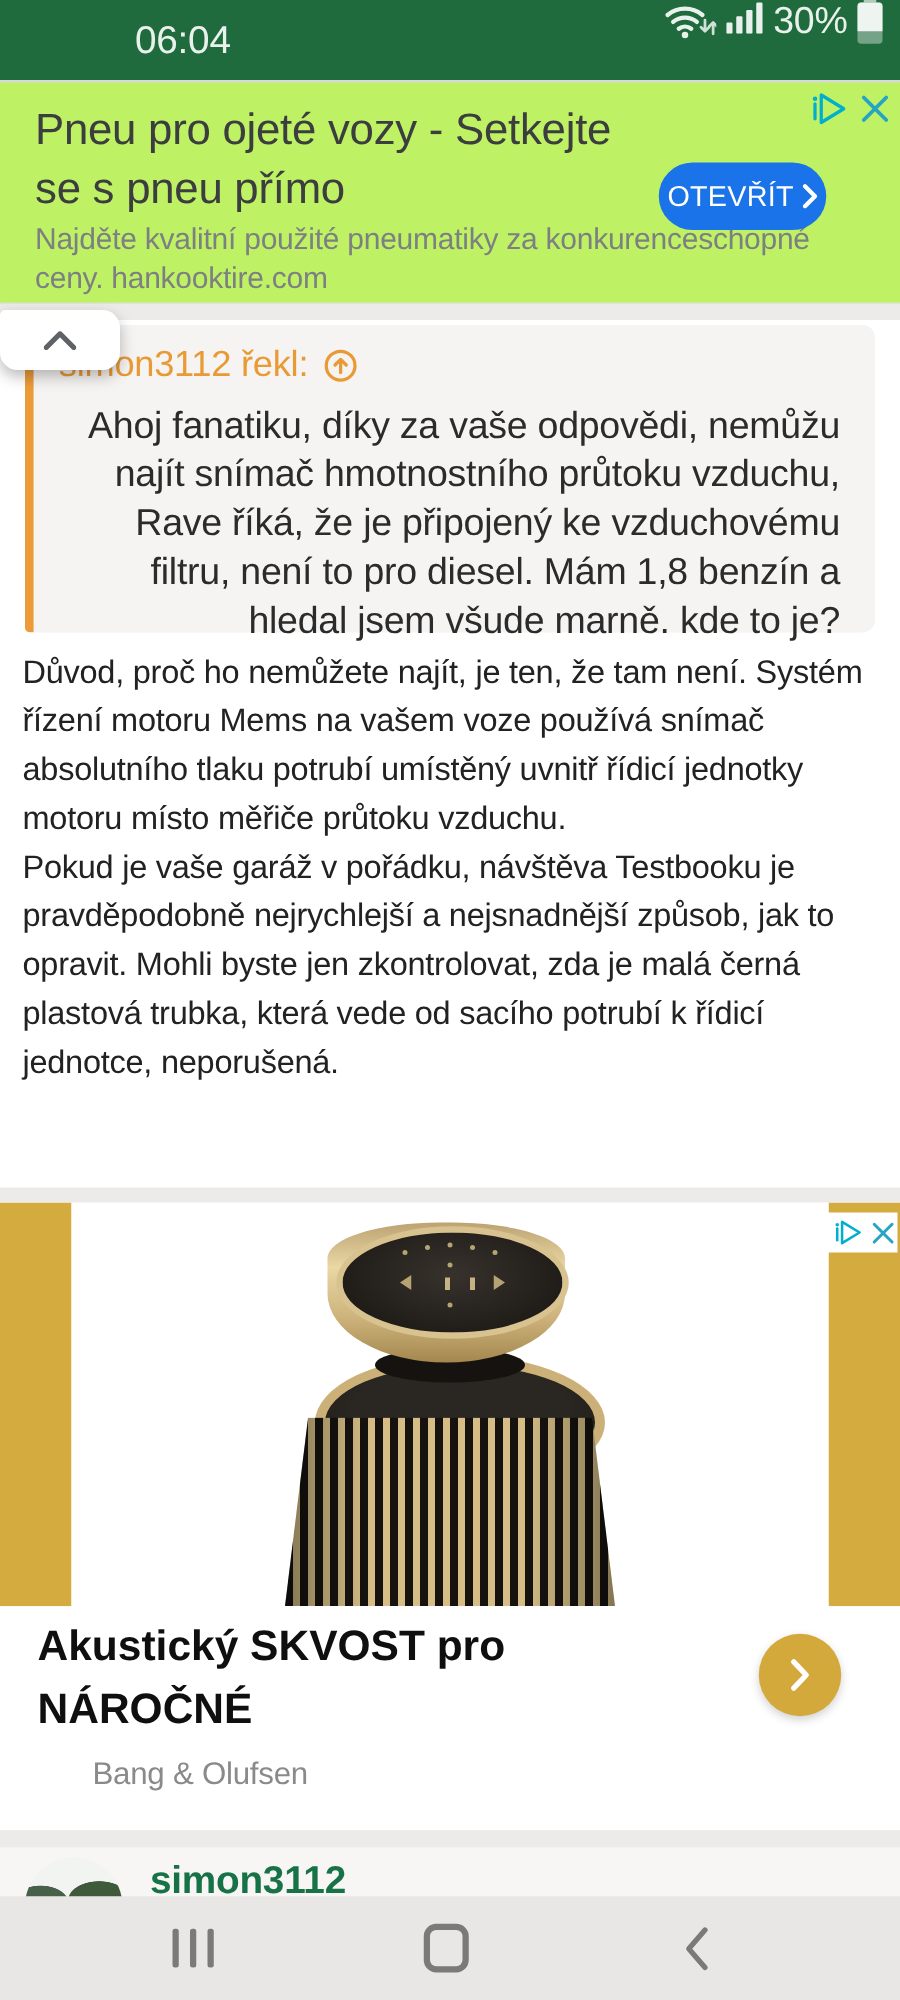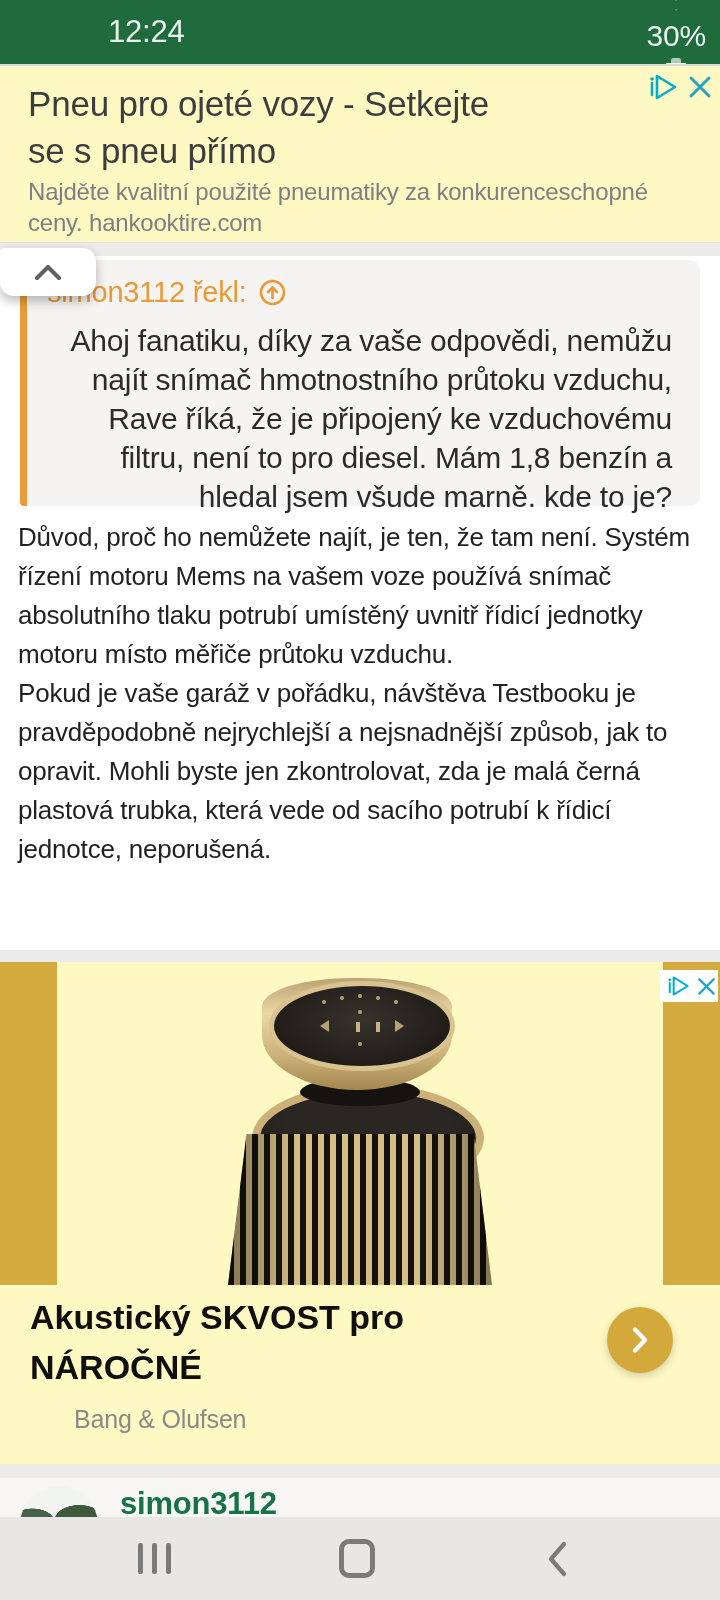--- a/index.html
+++ b/index.html
@@ -2,28 +2,28 @@
 <html><head>
 <meta charset="utf-8">
 <style>
   html,body{margin:0;padding:0;background:#555;}
   .screen{position:relative;width:720px;height:1600px;margin:0 auto;background:#edebe9;
     font-family:"Liberation Sans","DejaVu Sans",sans-serif;overflow:hidden;letter-spacing:-0.2px;}
 
   
   .status-bar{position:absolute;top:0;left:0;width:720px;height:64px;background:#1f6b3e;z-index:6;}
   .status-time{position:absolute;left:108px;top:14px;font-size:31px;color:#e9f1ec;}
-  .status-right{position:absolute;right:14px;top:0;height:64px;display:flex;align-items:center;gap:8px;flex-direction:column;}
+  .status-right{position:absolute;right:14px;top:0;height:64px;display:flex;align-items:flex-start;gap:8px;}
   .batt-pct{font-size:30px;color:#e9f1ec;}
   .battery{position:relative;width:20px;height:33px;background:rgba(255,255,255,0.38);border-radius:3px;margin-top:2px;}
   .battery::before{content:"";position:absolute;top:-5px;left:5px;width:10px;height:5px;background:rgba(255,255,255,0.65);border-radius:2px 2px 0 0;}
   .battery::after{content:"";position:absolute;top:0;left:0;width:20px;height:70%;background:#eef4f0;border-radius:3px 3px 0 0;}
 
   
-  .top-ad{position:absolute;top:64px;left:0;width:720px;height:176px;background:#fef9c3;border-top:2px solid #d8d8d8;border-bottom:1px solid #e2e2e2;z-index:1;}
+  .top-ad{position:absolute;top:64px;left:0;width:720px;height:176px;background:#bef264;border-top:2px solid #d8d8d8;border-bottom:1px solid #e2e2e2;z-index:1;}
   .top-ad-headline{position:absolute;left:28px;top:14px;width:480px;font-size:35px;line-height:47px;color:#3b3d3f;}
   .top-ad-desc{position:absolute;left:28px;top:110px;width:648px;font-size:24px;line-height:31px;color:#7d7f82;}
   .cta-btn{position:absolute;left:527px;top:64px;width:134px;height:54px;border-radius:27px;background:#1a73e8;
     display:flex;align-items:center;justify-content:center;gap:7px;cursor:pointer;}
   .cta-btn span{color:#ffffff;font-size:23px;letter-spacing:0.2px;}
   .adchoices{position:absolute;display:flex;align-items:center;gap:10px;}
   .top-ad .adchoices{right:8px;top:6px;}
 
   
   .collapse-tab{position:absolute;left:0;top:248px;width:96px;height:48px;background:#ffffff;
@@ -34,21 +34,21 @@
   .content-bg{position:absolute;top:256px;left:0;width:720px;height:694px;background:#ffffff;z-index:1;}
   .quote-card{position:absolute;top:260px;left:20px;width:653px;height:212px;background:#f5f4f2;
     border-left:7px solid #ec9b38;border-radius:4px 10px 10px 4px;padding:16px 0 18px 20px;z-index:2;}
   .quote-head{display:flex;align-items:center;gap:12px;margin-bottom:12px;cursor:pointer;}
   .quote-author{color:#ea9a35;font-size:29px;}
   .quote-text{width:625px;font-size:30px;line-height:39px;color:#2b2b2b;text-align:right;}
   .reply{position:absolute;top:518px;left:18px;width:694px;z-index:2;}
   .reply p{margin:0;font-size:26px;line-height:39px;color:#222222;}
 
   
-  .bno-ad{position:absolute;top:962px;left:0;width:720px;height:502px;background:#fef9c3;z-index:1;}
+  .bno-ad{position:absolute;top:962px;left:0;width:720px;height:502px;background:#ffffff;z-index:1;}
   .bno-image{position:absolute;top:0;left:0;width:720px;height:323px;overflow:hidden;}
   .gold-bar{position:absolute;top:0;width:57px;height:323px;background:#d4ab3f;}
   .gold-bar.left{left:0;} .gold-bar.right{right:0;}
   .bno-adchoices{position:absolute;right:2px;top:8px;width:58px;height:32px;background:#ffffff;
     display:flex;align-items:center;justify-content:center;gap:7px;z-index:4;}
   
   .spk-base-top{position:absolute;left:252px;top:122px;width:216px;height:92px;border-radius:50%;
     background:radial-gradient(ellipse at 50% 40%,#2a2622 55%,#1c1915 100%);border:8px solid #cbb078;z-index:1;}
   .spk-stripes{position:absolute;left:228px;top:172px;width:264px;height:151px;z-index:2;
     clip-path:polygon(7% 0,93% 0,100% 100%,0 100%);
@@ -89,21 +89,21 @@
   .nav-home{left:307px;width:100px;}
   .nav-home i{display:block;width:26px;height:29px;border:5px solid #7a7a7a;border-radius:10px;}
   .nav-back{left:507px;width:100px;}
 </style>
 </head>
 <body>
 
 <div class="screen">
 
   <div class="status-bar">
-    <div class="status-time">12:24</div>
+    <div class="status-time">06:04</div>
     <div class="status-right">
       <svg width="42" height="32" viewBox="0 0 42 32">
         <path d="M3 12 A22 22 0 0 1 31 12" fill="none" stroke="#e9f1ec" stroke-width="3.4" stroke-linecap="round"></path>
         <path d="M7.5 17.5 A15 15 0 0 1 26.5 17.5" fill="none" stroke="#e9f1ec" stroke-width="3.4" stroke-linecap="round"></path>
         <path d="M12 23 A8 8 0 0 1 22 23" fill="none" stroke="#e9f1ec" stroke-width="3.4" stroke-linecap="round"></path>
         <circle cx="17" cy="28" r="2.6" fill="#e9f1ec"></circle>
         <path d="M33 16 v9 m-3.2 -3.2 l3.2 3.2 l3.2 -3.2" fill="none" stroke="#cfe0d4" stroke-width="2.2" stroke-linecap="round" stroke-linejoin="round"></path>
         <path d="M39.5 27 v-9 m-3 3 l3 -3 l3 3" fill="none" stroke="#cfe0d4" stroke-width="2.2" stroke-linecap="round" stroke-linejoin="round"></path>
       </svg>
       <svg width="30" height="27" viewBox="0 0 30 27">
@@ -113,20 +113,26 @@
         <rect x="24" y="2" width="5" height="25" rx="1" fill="#e9f1ec"></rect>
       </svg>
       <div class="batt-pct">30%</div>
       <div class="battery"></div>
     </div>
   </div>
 
   <div class="top-ad">
     <div class="top-ad-headline">Pneu pro ojeté vozy - Setkejte se s pneu přímo</div>
     <div class="top-ad-desc">Najděte kvalitní použité pneumatiky za konkurenceschopné ceny. hankooktire.com</div>
+    <div class="cta-btn">
+      <span>OTEVŘÍT</span>
+      <svg width="12" height="20" viewBox="0 0 12 20">
+        <path d="M2 2 L10 10 L2 18" fill="none" stroke="#ffffff" stroke-width="3.4" stroke-linecap="round" stroke-linejoin="round"></path>
+      </svg>
+    </div>
     <div class="adchoices">
       <svg width="36" height="30" viewBox="0 0 36 30">
         <circle cx="10" cy="7" r="1.8" fill="#00aecd"></circle>
         <path d="M10 11 v12" stroke="#00aecd" stroke-width="2.6" stroke-linecap="round"></path>
         <path d="M15 4 L15 26 L33 15 Z" fill="none" stroke="#00aecd" stroke-width="2.6" stroke-linejoin="round"></path>
       </svg>
       <svg width="24" height="24" viewBox="0 0 24 24">
         <path d="M3 3 L21 21 M21 3 L3 21" stroke="#25a4c4" stroke-width="3" stroke-linecap="round"></path>
       </svg>
     </div>

